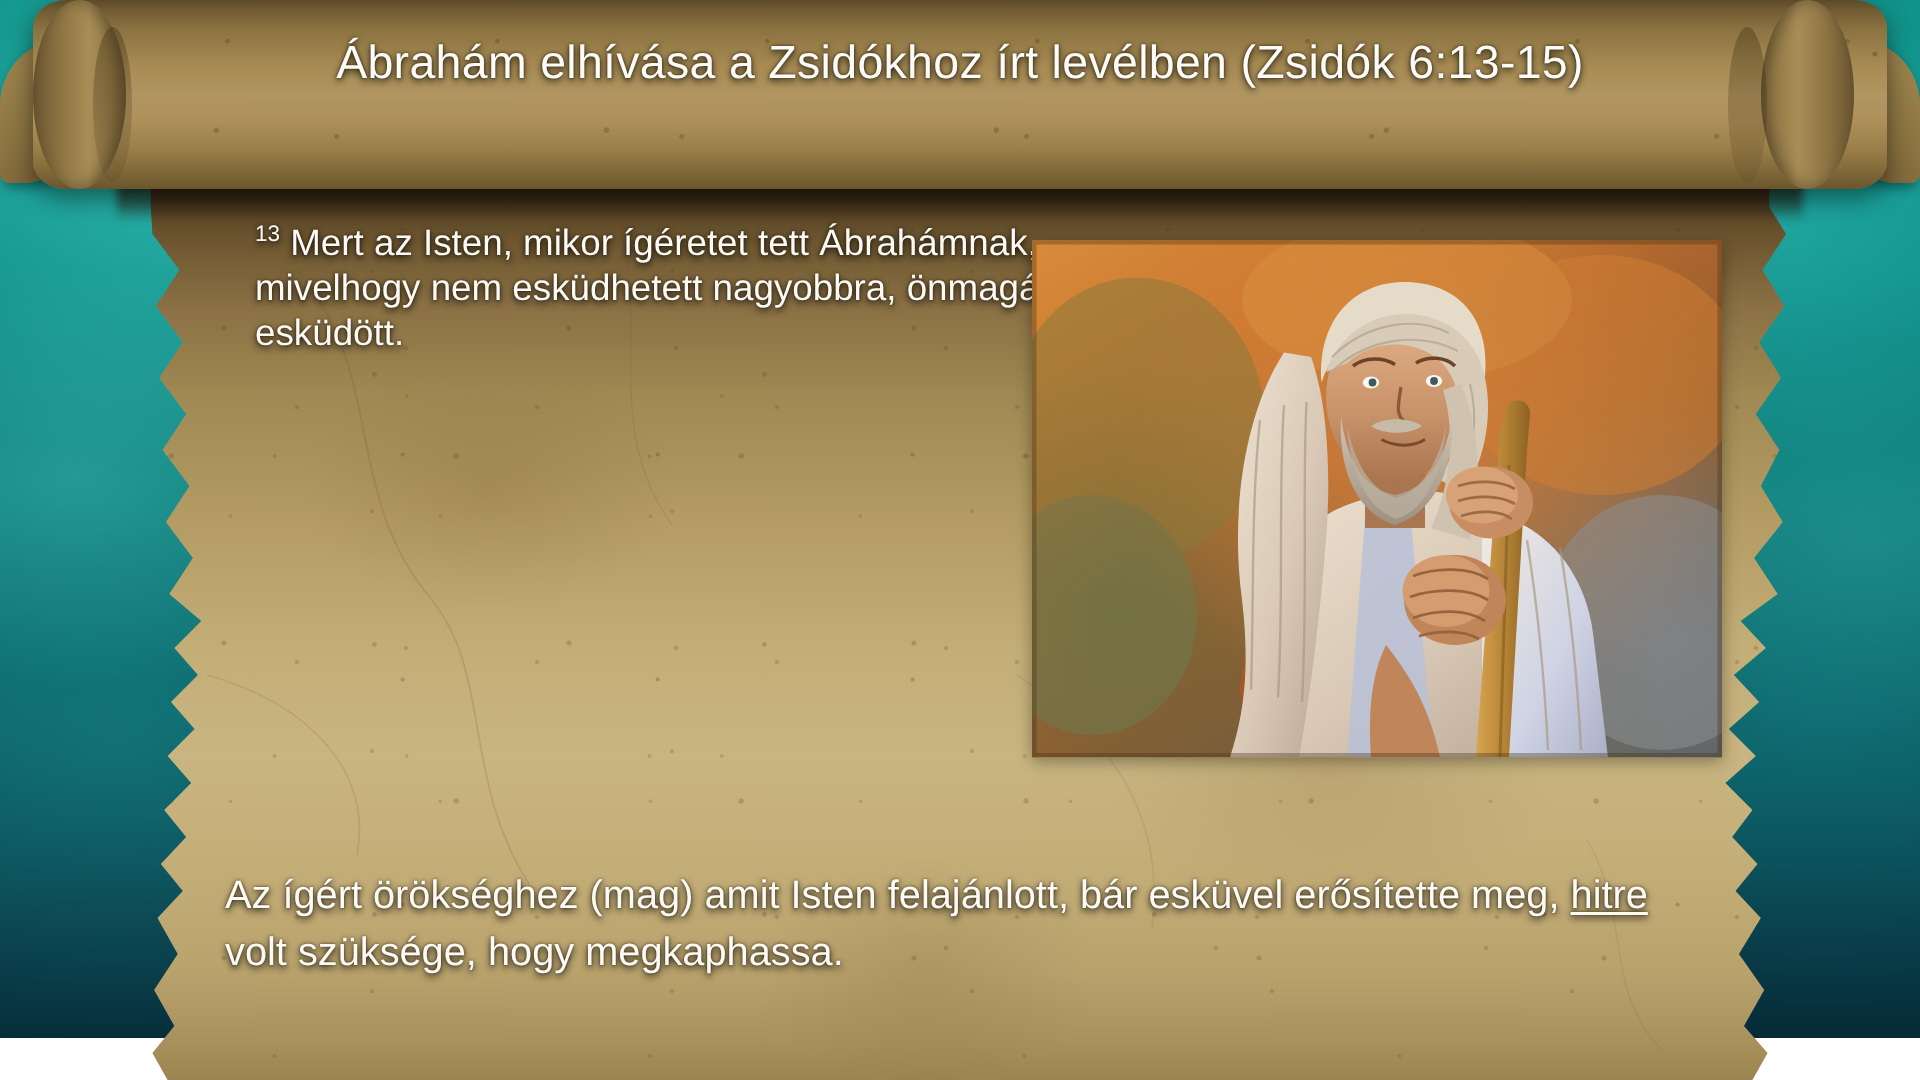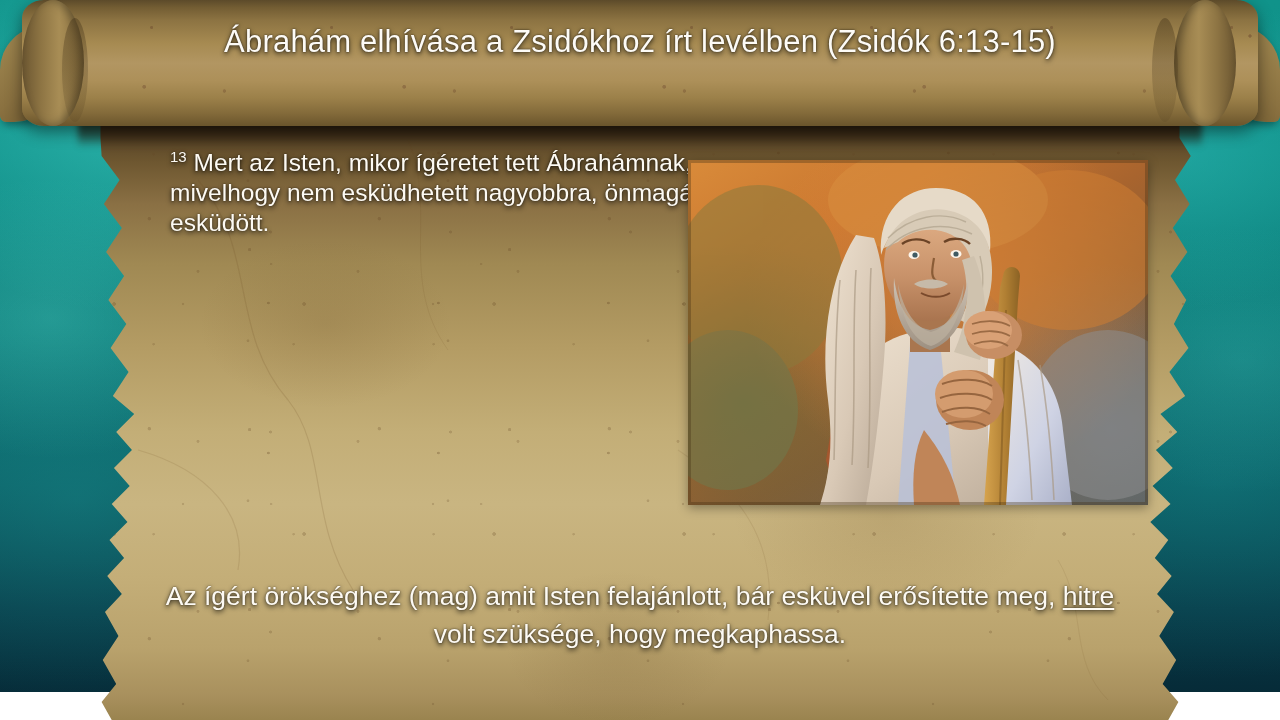--- a/index.html
+++ b/index.html
@@ -139,21 +139,21 @@
     background:
       radial-gradient(ellipse 300px 260px at 58% 40%, rgba(240,150,70,.55) 0%, rgba(240,150,70,0) 70%),
       radial-gradient(ellipse 240px 220px at 12% 70%, rgba(90,105,60,.55) 0%, rgba(90,105,60,0) 72%),
       radial-gradient(ellipse 260px 230px at 92% 78%, rgba(120,140,170,.45) 0%, rgba(120,140,170,0) 72%),
       linear-gradient(150deg,#d98b3a 0%, #c9762f 24%, #a8642e 45%, #8a5d34 62%, #6d5e46 80%, #5a5b52 100%);
   }
   .portrait svg { position:absolute; inset:0; width:100%; height:100%; display:block; }
 
   
   .summary {
-    position:absolute; left:150px; top:578px; width:980px; text-align:center;
+    position:absolute; left:150px; top:578px; width:980px; text-align:left;
     color:#fdfaf3; font-size:26.5px; line-height:1.42;
     text-shadow: 0 2px 5px rgba(0,0,0,.82), 0 0 2px rgba(0,0,0,.55);
   }
   .summary .u { text-decoration:underline; text-underline-offset:3px; }
 </style>
 </head>
 <body>
 
 <div id="slide">
 

